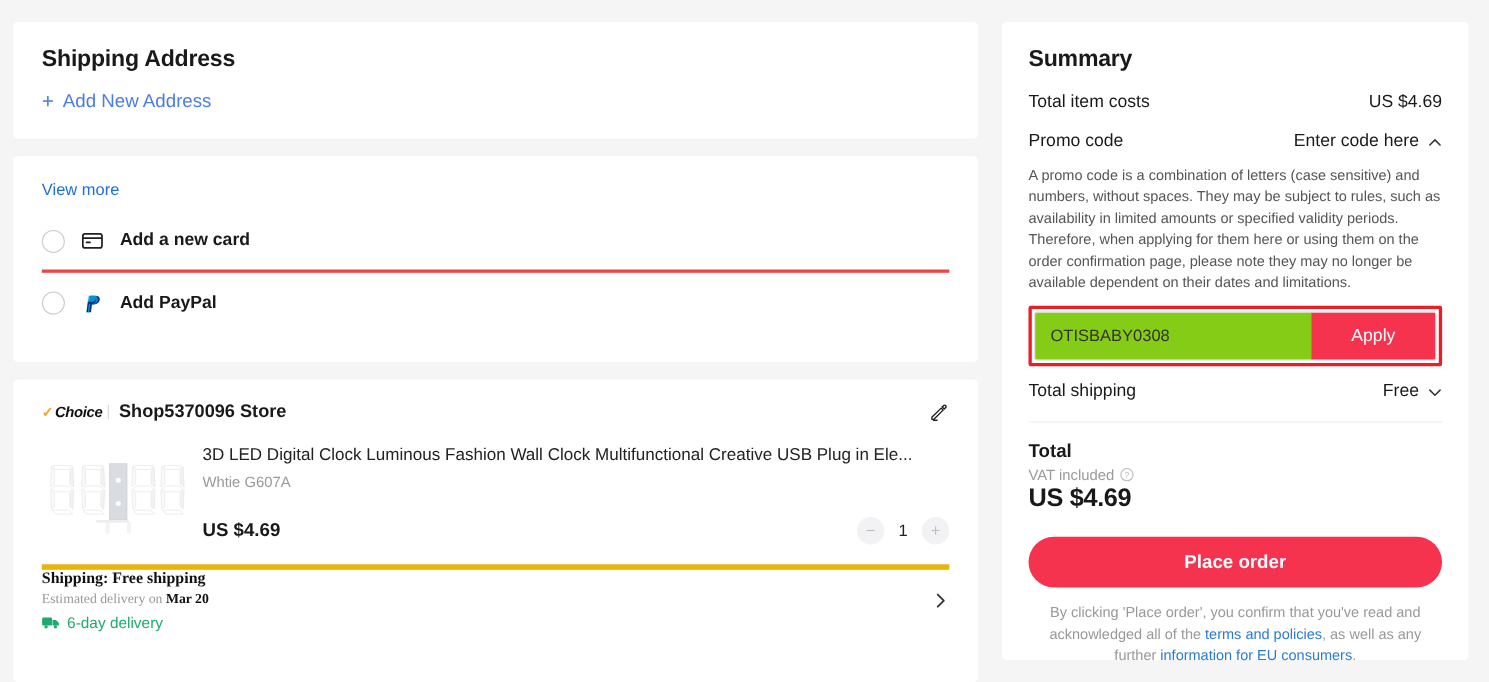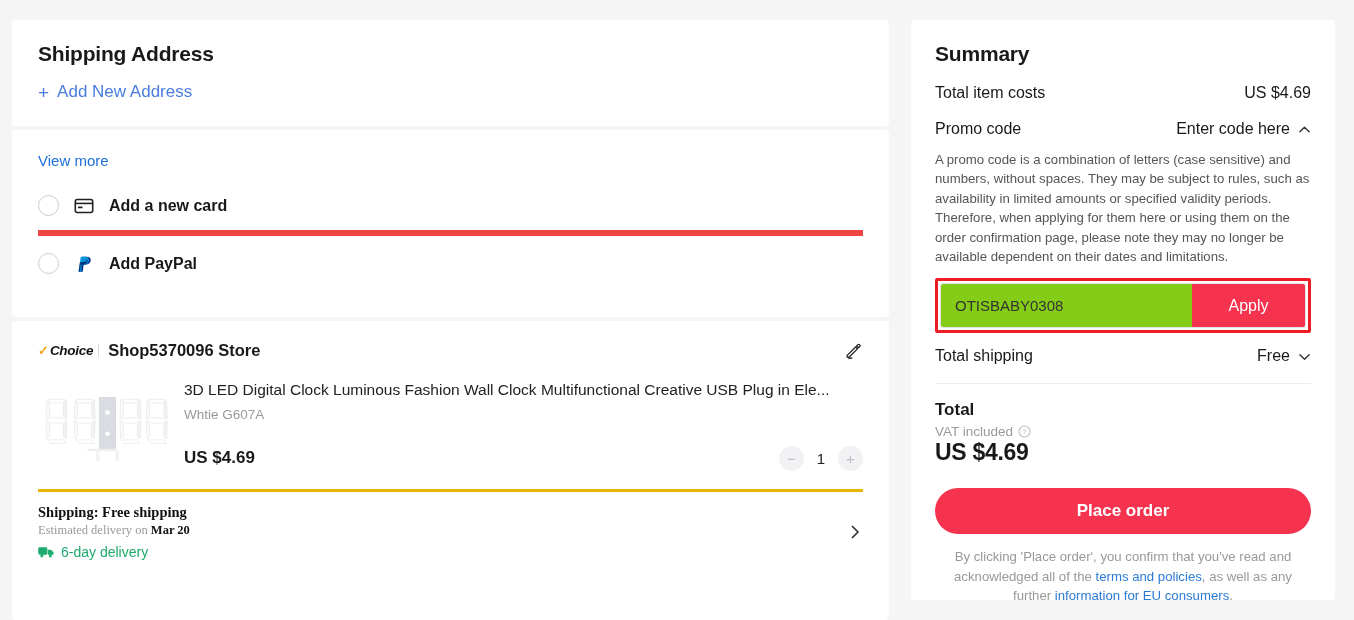--- a/index.html
+++ b/index.html
@@ -9,21 +9,21 @@
     font-family: "Liberation Sans", sans-serif;
     overflow: hidden;
   }
   .page {
     width: 1354px; height: 620px;
     display: flex;
     gap: 22px;
     padding: 20px 19px 0 12px;
     background: #f5f5f5;
   }
-  .left-col { width: 877px; display: flex; flex-direction: column; gap: 4px; }
+  .left-col { width: 877px; display: flex; flex-direction: column; gap: 16px; }
   .right-col { width: 424px; }
 
   .card { background: #fff; border-radius: 4px; }
 
   
   .ship-card { padding: 22px 26px 24px 26px; }
   .card-title {
     font-size: 21px; font-weight: bold; color: #191919;
     letter-spacing: -0.2px;
   }
@@ -35,21 +35,21 @@
   .plus-icon { font-size: 19px; line-height: 1; color: #4a7dde; }
 
   
   .pay-card { padding: 22px 26px 26px 26px; }
   .pay-head { display: flex; align-items: flex-start; justify-content: space-between; }
   .view-more { color: #1e6fd9; font-size: 15px; cursor: pointer; }
   .pay-row {
     display: flex; align-items: center; gap: 14px;
     height: 55px;
   }
-  .pay-row.with-border { border-bottom: 6px solid #ef4444; text-align: center; }
+  .pay-row.with-border { border-bottom: 3px solid #ef4444; text-align: center; }
   .radio {
     width: 21px; height: 21px; border-radius: 50%;
     border: 1.5px solid #ccc; background: #fff; flex: none; cursor: pointer;
   }
   .pm-icon { width: 22px; height: 22px; flex: none; display:block; }
   .pay-label { font-size: 16px; font-weight: bold; color: #191919; }
 
   
   .store-card { padding: 20px 26px 0 26px; flex: 1; display: flex; flex-direction: column; }
   .store-head { display: flex; align-items: center; justify-content: space-between; }
@@ -84,22 +84,22 @@
   .stepper { display: flex; align-items: center; gap: 10px; }
   .step-btn {
     width: 25px; height: 25px; border-radius: 50%;
     background: #f2f2f4; color: #bdbdc4;
     display: flex; align-items: center; justify-content: center;
     font-size: 15px; line-height: 1; cursor: pointer; user-select: none;
   }
   .step-val { font-size: 15px; color: #222; min-width: 14px; text-align: center; }
 
   .ship-foot {
-    border-top: 3px solid #eab308;
-    padding: 12px 0 14px 0;
+    border-top: 5px solid #eab308;
+    padding: 0 0 14px 0;
     display: flex; align-items: center; justify-content: space-between;
   }
   .ship-line1 {
     font-family: "Liberation Serif", serif;
     font-size: 14.5px; font-weight: bold; color: #111;
   }
   .ship-line2 {
     font-family: "Liberation Serif", serif;
     font-size: 12.5px; color: #9a9a9a; margin-top: 2px;
   }

